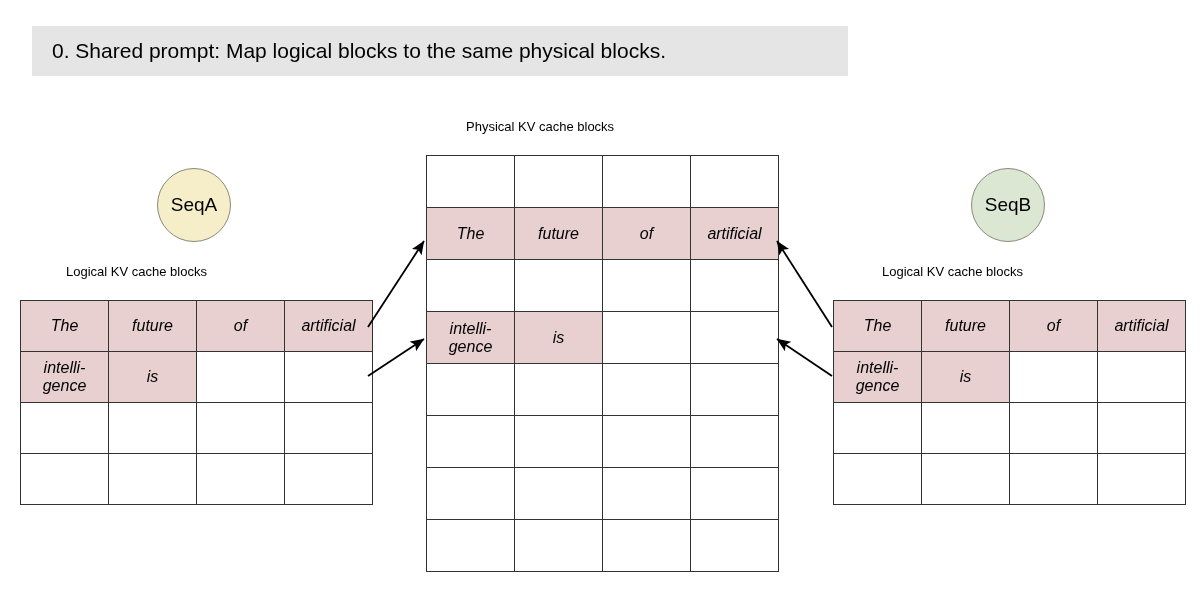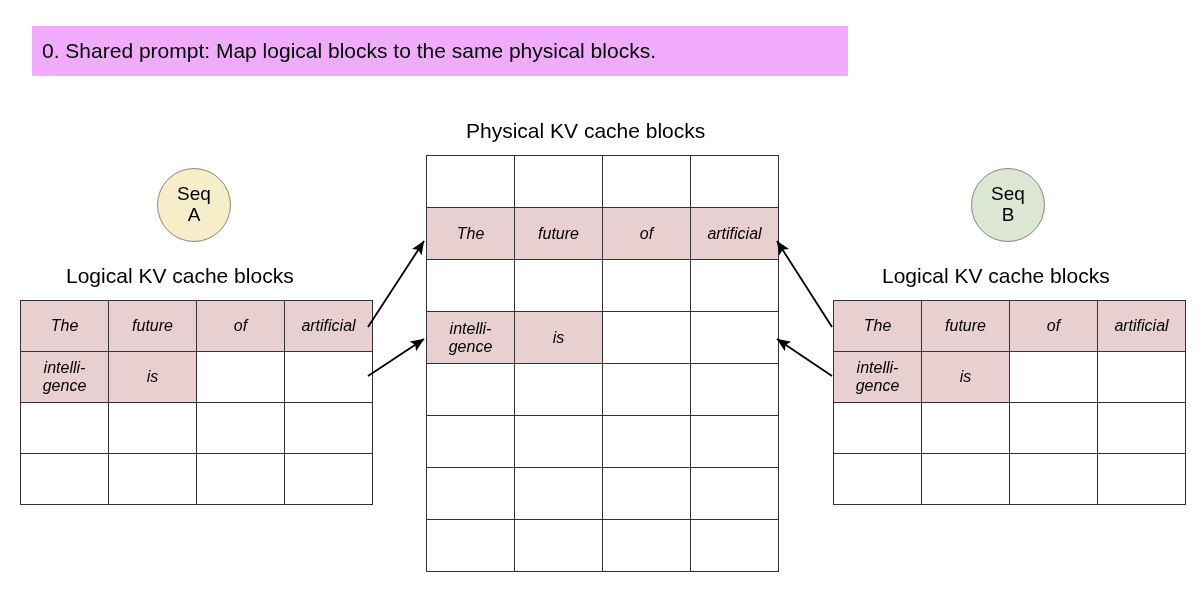--- a/index.html
+++ b/index.html
@@ -16,24 +16,24 @@
     color: #000000;
   }
 
   
   #banner {
     position: absolute;
     left: 32px;
     top: 26px;
     width: 816px;
     height: 50px;
-    background: #f0abfc;
+    background: #e5e5e5;
     display: flex;
     align-items: center;
-    padding-left: 10px;
+    padding-left: 20px;
     box-sizing: border-box;
   }
   #banner .banner-text {
     font-size: 21px;
     line-height: 1.1;
     color: #000;
     white-space: nowrap;
   }
 
   
@@ -75,37 +75,37 @@
   #table-right {
     left: 833px;
     top: 300px;
     width: 347px;
   }
   #table-right td { height: 50px; width: 87px; }
 
   
   .title {
     position: absolute;
-    font-size: 21px;
+    font-size: 13px;
     white-space: nowrap;
     color: #000;
   }
   #title-physical { left: 466px; top: 119px; }
   #title-logical-left { left: 66px; top: 264px; }
   #title-logical-right { left: 882px; top: 264px; }
 
   
   .seq-circle {
     position: absolute;
     width: 74px;
     height: 74px;
     border-radius: 50%;
     border: 1.4px solid #8a8a7a;
     display: flex;
-    flex-direction: column;
+    flex-direction: row;
     align-items: center;
     justify-content: center;
     font-size: 19px;
     line-height: 1.08;
     box-sizing: border-box;
   }
   #seq-a {
     left: 157px;
     top: 168px;
     background: #f6eec8;

